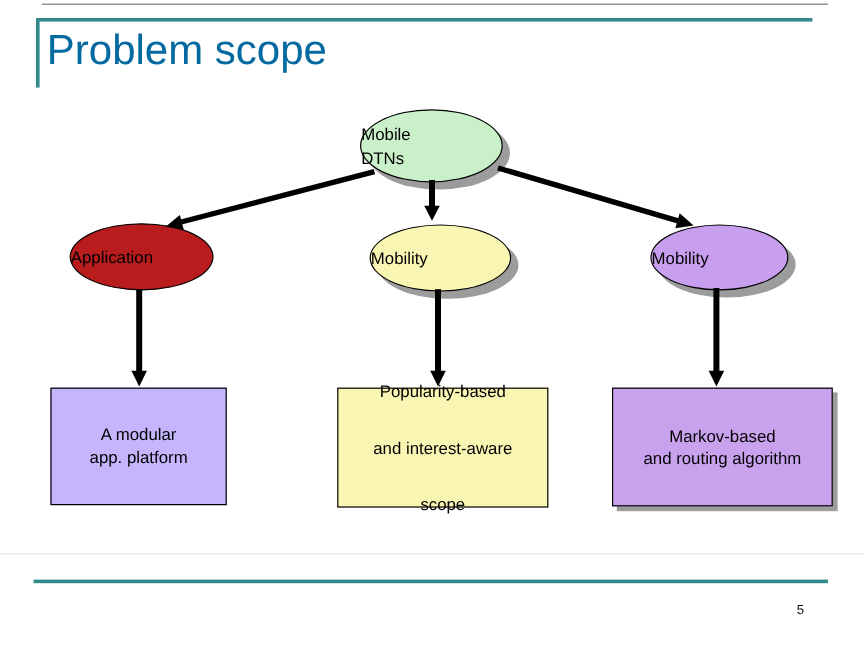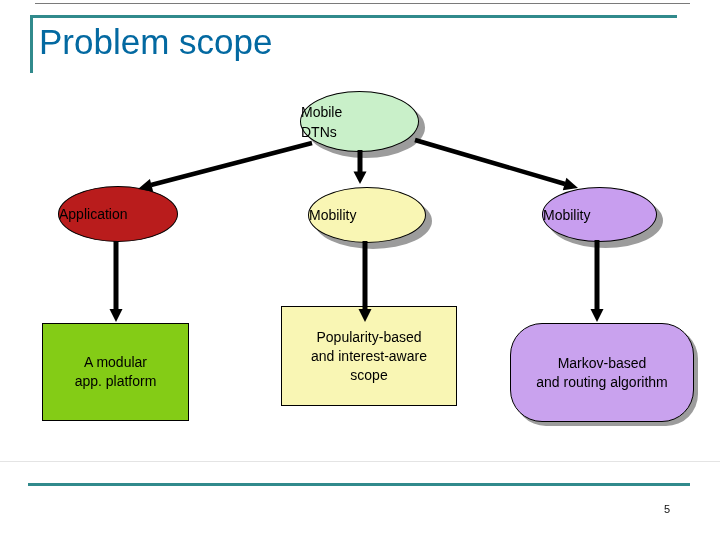--- a/index.html
+++ b/index.html
@@ -30,23 +30,23 @@
   .ell-dtns{left:300px;top:91px;width:117px;height:59px;background:#c9f0c9;}
   .ell-application{left:58px;top:186px;width:118px;height:54px;background:#b91c1c;}
   .ell-routing{left:308px;top:187px;width:116px;height:54px;background:#f9f6b4;}
   .ell-mobility{left:542px;top:187px;width:113px;height:53px;background:#c89eef;}
 
   .dbox{
     position:absolute;border:1.5px solid #000;
     display:flex;flex-direction:column;align-items:center;justify-content:center;
     text-align:center;font-size:14px;line-height:19px;
   }
-  .box-application{left:42px;top:323px;width:145px;height:96px;background:#84cc16;}
-  .box-communication{left:281px;top:306px;width:174px;height:98px;background:#f9f6b4;}
-  .box-mobility{left:510px;top:323px;width:182px;height:97px;background:#c9a2ee;box-shadow:4px 4px 0 #9c9c9c;border-radius:32px;}
+  .box-application{left:42px;top:323px;width:145px;height:96px;background:#c4b5fd;}
+  .box-communication{left:281px;top:323px;width:174px;height:98px;background:#f9f6b4;gap:28px;}
+  .box-mobility{left:510px;top:323px;width:182px;height:97px;background:#c9a2ee;box-shadow:4px 4px 0 #9c9c9c;}
 
   .connector-layer{position:absolute;left:0;top:0;pointer-events:none;}
   .connector-layer line{stroke:#000;}
   .connector-layer polygon{fill:#000;stroke:none;}
 </style>
 </head>
 <body>
 
 <div class="slide">
 

